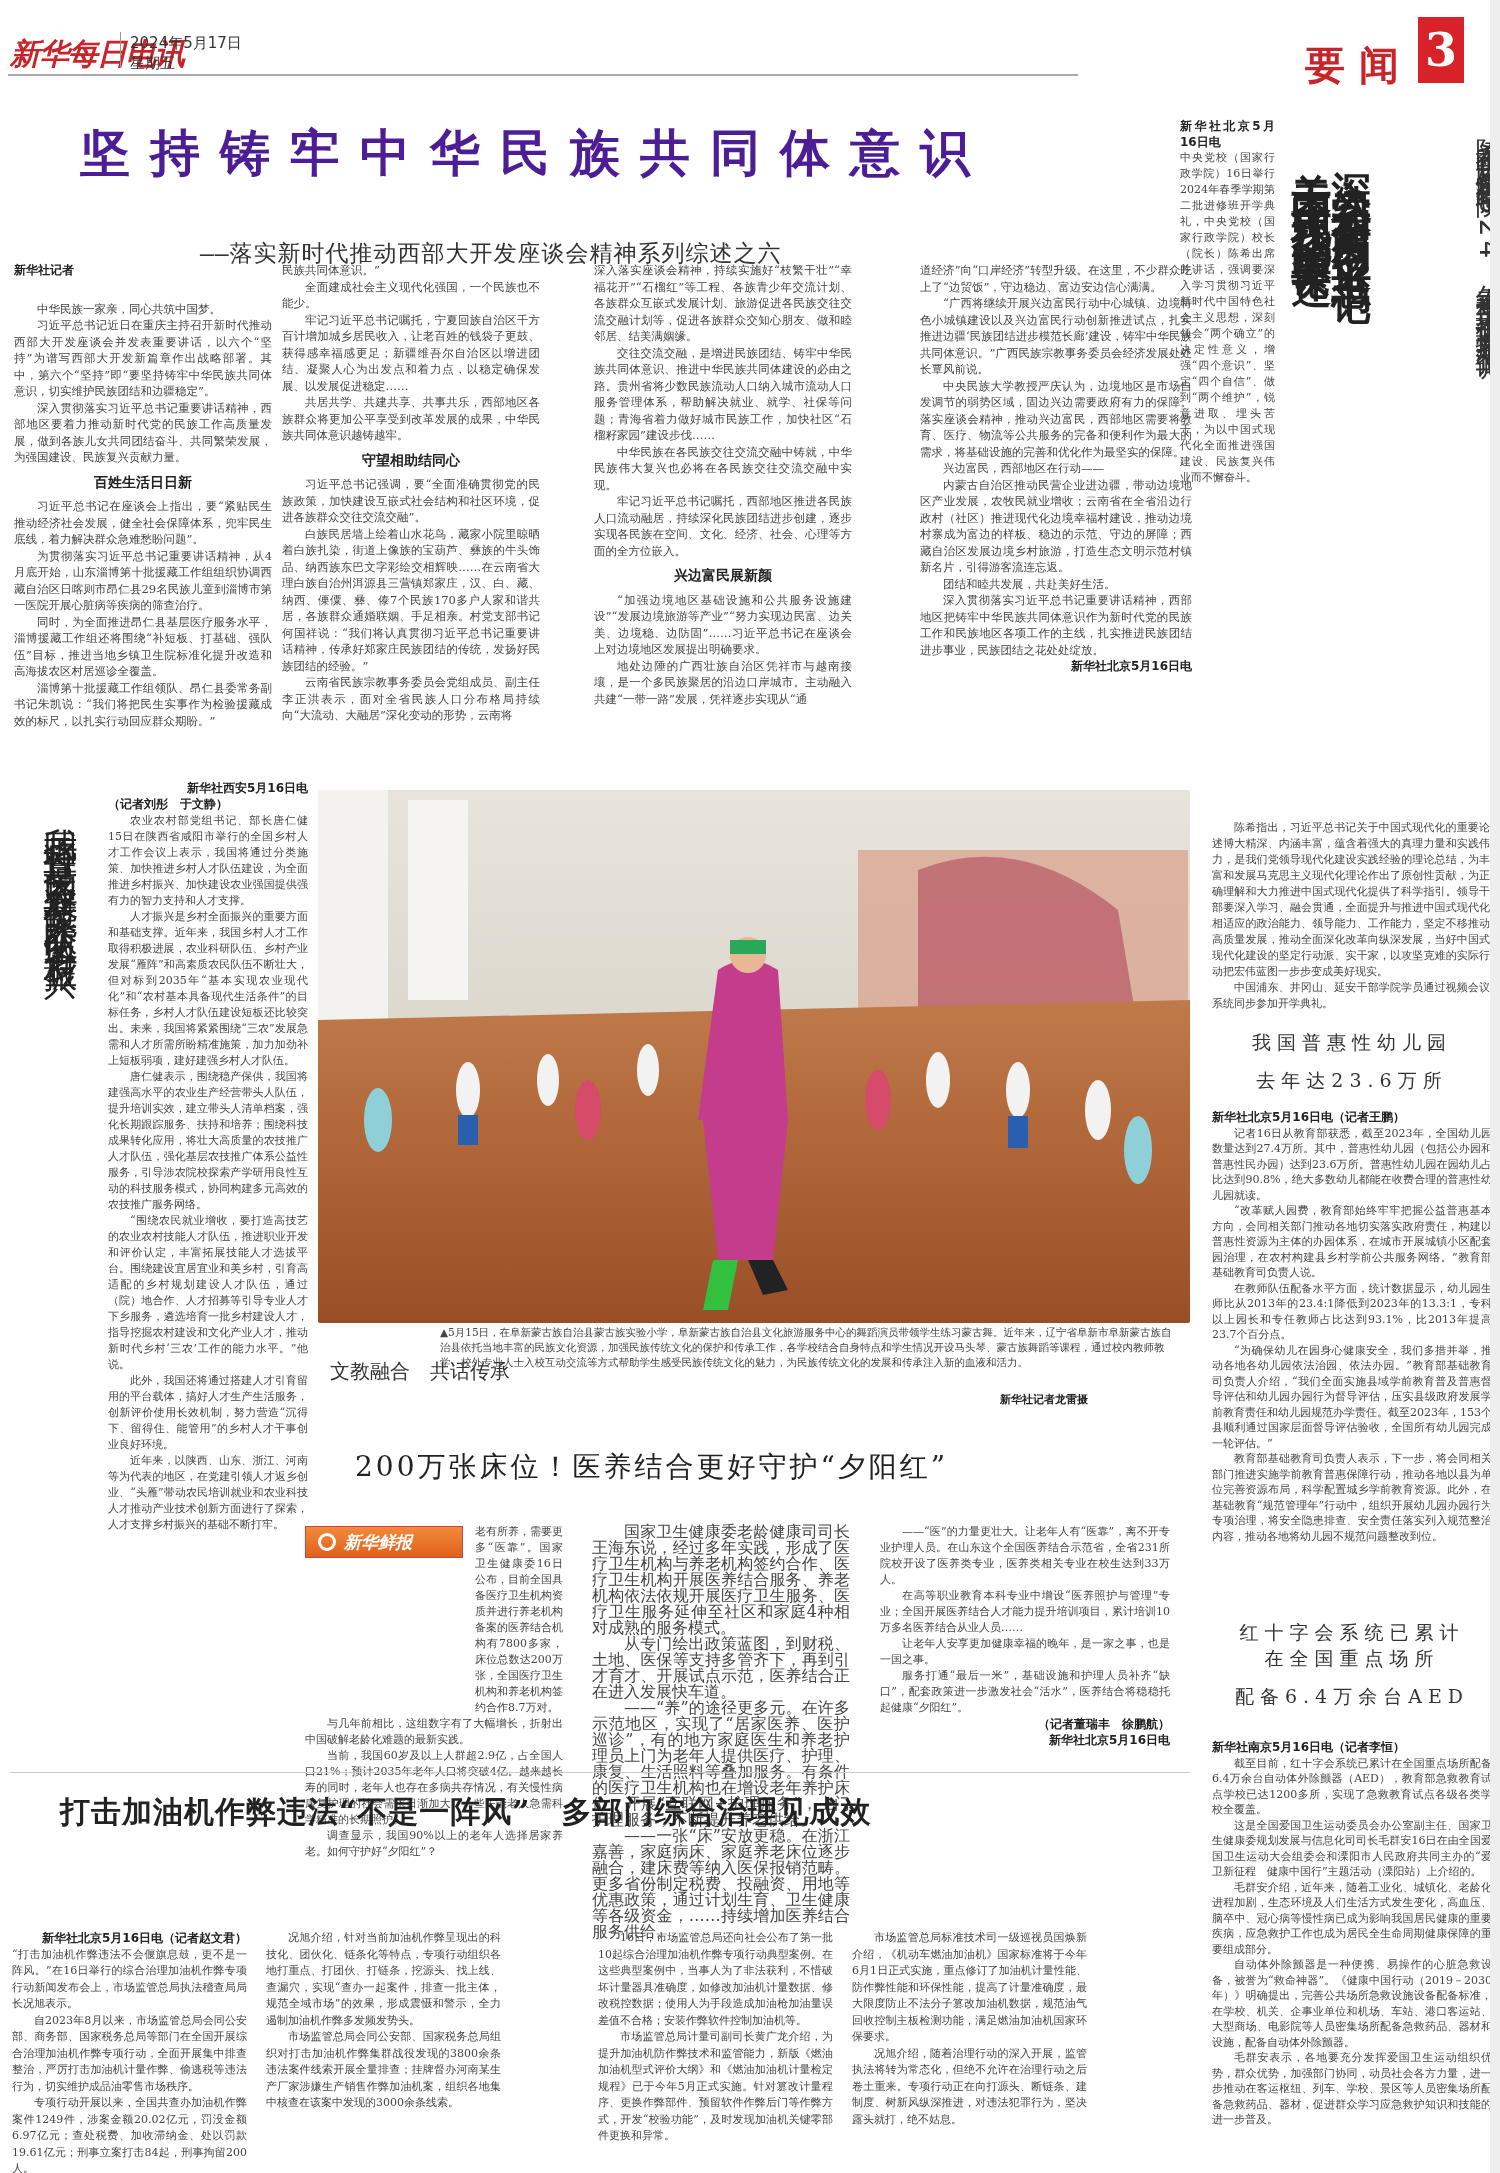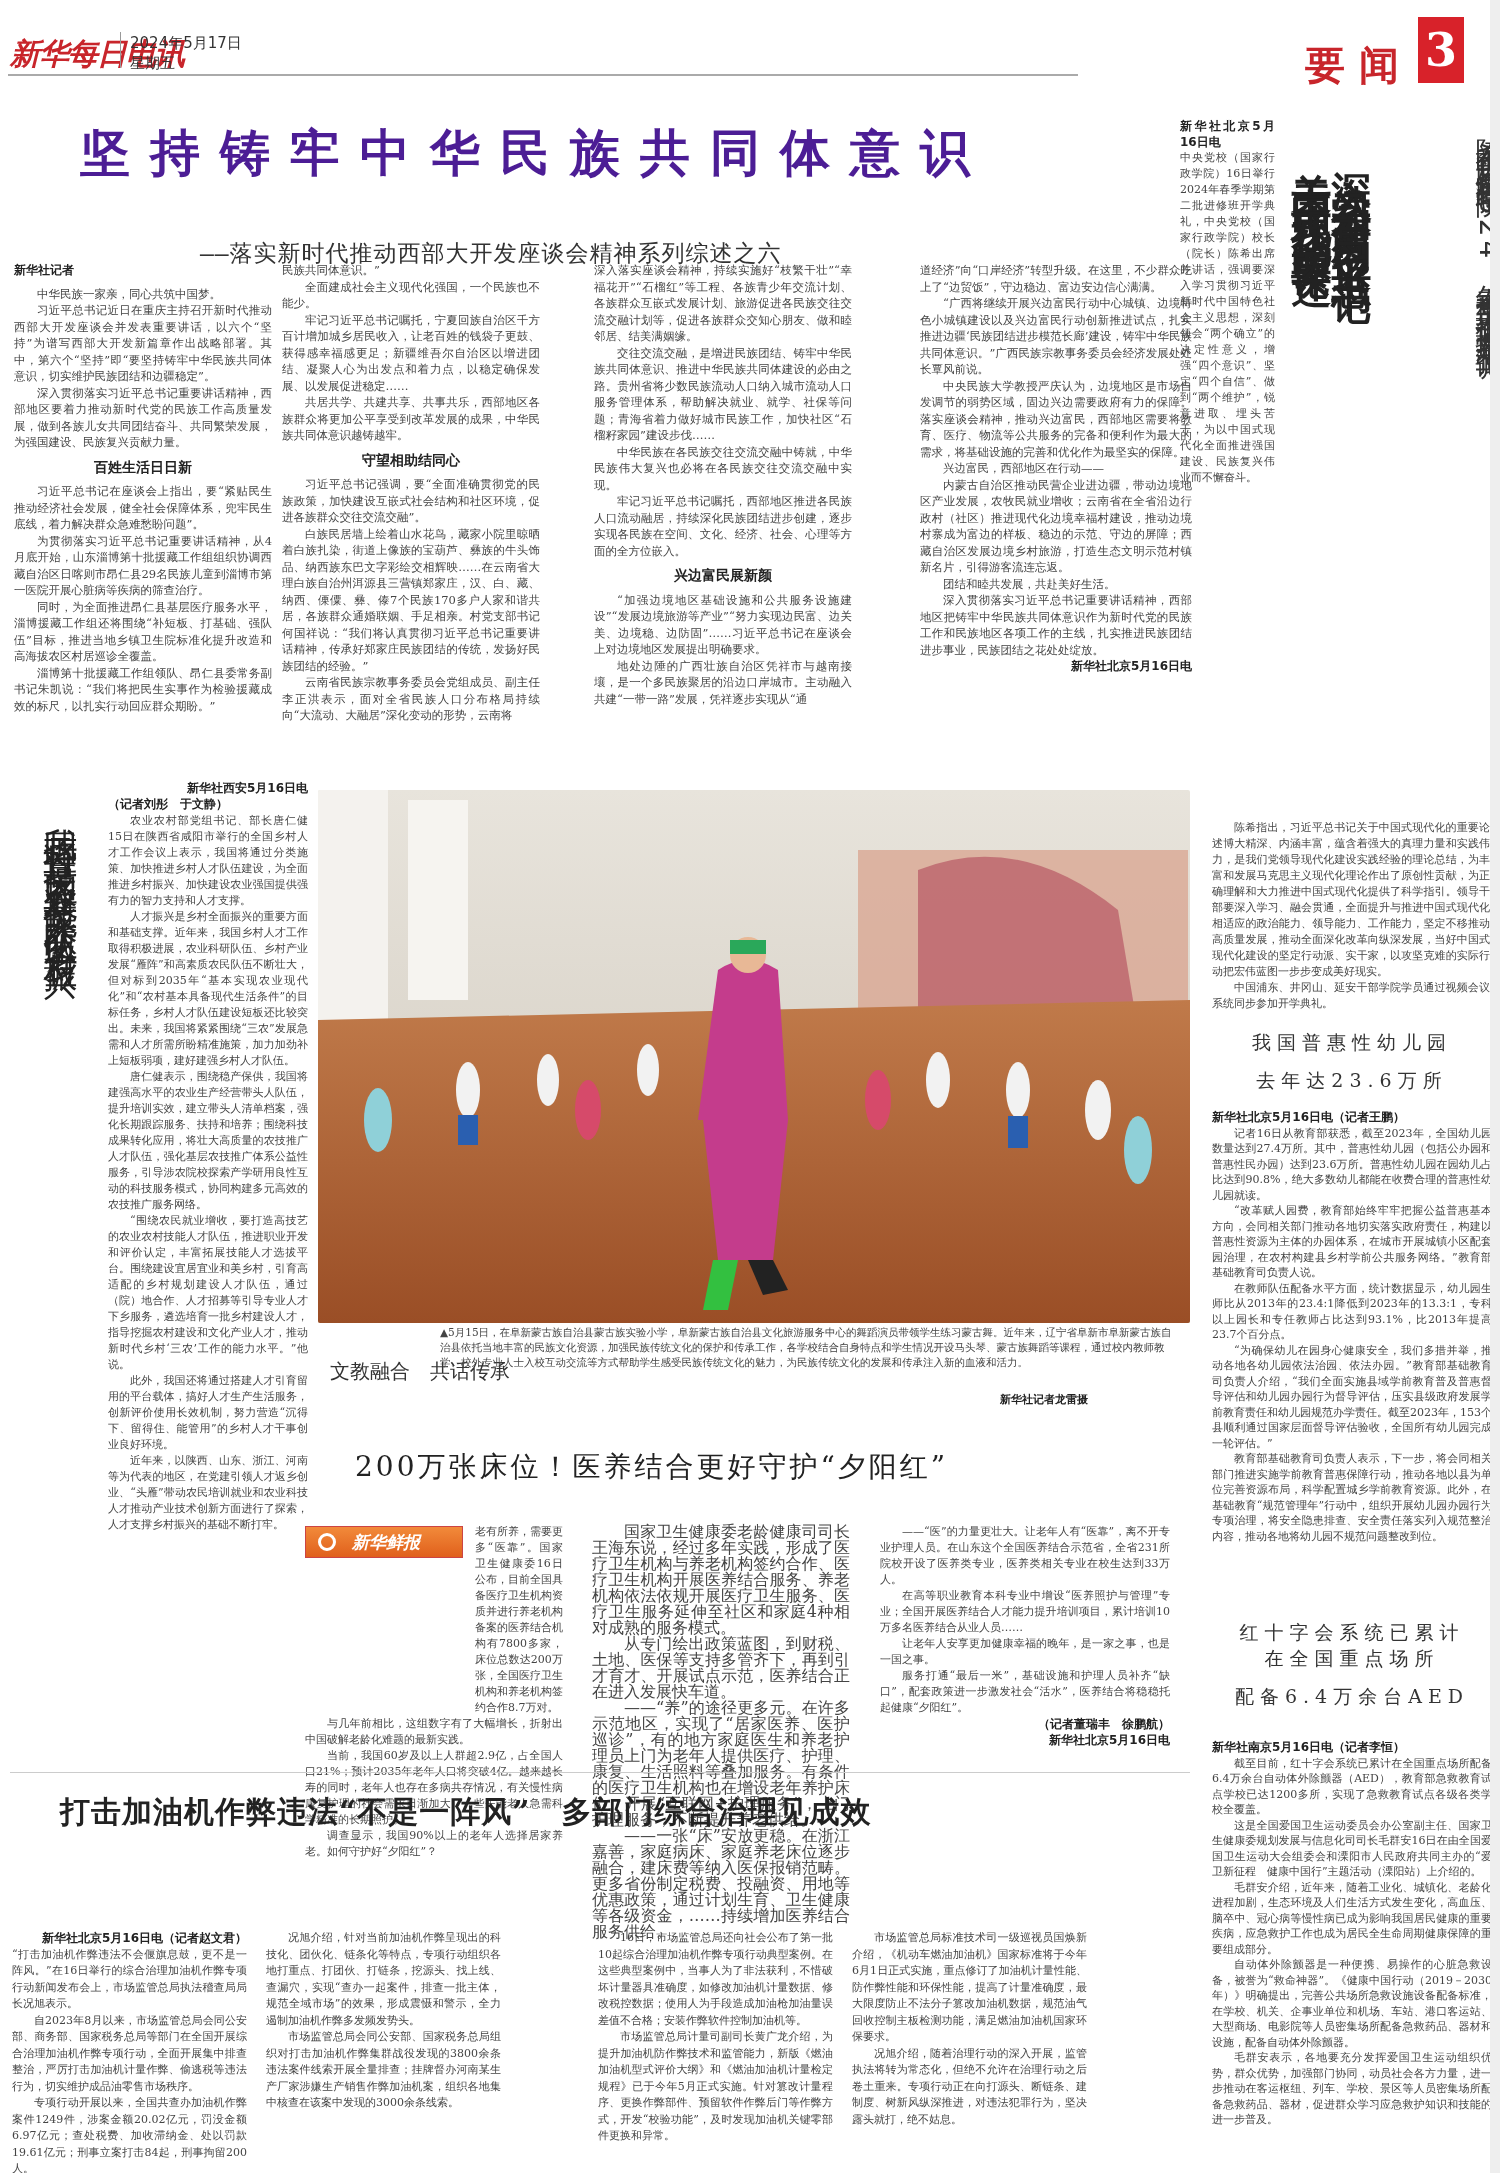--- a/index.html
+++ b/index.html
@@ -18,21 +18,21 @@
   .col p.noind { text-indent: 0; }
   .byline { font-family: "DejaVu Sans", sans-serif; font-weight: bold; font-size: 12px; color: #222; }
   .subhead { font-family: "DejaVu Sans", sans-serif; font-weight: bold; font-size: 14px; color: #222; text-align: center; margin: 8px 0; }
   .vtitle { writing-mode: vertical-rl; font-weight: bold; color: #222; }
   .photo { left: 318px; top: 790px; width: 872px; height: 533px; overflow: hidden; border-radius: 2px; }
   .photo svg { width: 100%; height: 100%; display: block; }
   .caption-title { left: 330px; top: 1358px; font-size: 20px; font-family: "DejaVu Serif", serif; color: #333; }
   .caption-text { left: 440px; top: 1325px; width: 740px; font-size: 10.5px; line-height: 15px; color: #444; }
   .photo-credit { left: 1000px; top: 1392px; font-family: "DejaVu Sans", sans-serif; font-weight: bold; font-size: 11px; color: #222; }
   .h200 { left: 355px; top: 1448px; font-size: 28px; color: #222; letter-spacing: 3px; }
-  .badge-xh { left: 305px; top: 1526px; width: 158px; height: 32px; background: linear-gradient(#f28a3a,#e0601c); border: 1px solid #c44; color: #fff; font-size: 17px; font-weight: bold; font-style: italic; display: flex; align-items: center; padding-left: 12px; gap: 16px; font-family: "DejaVu Sans", sans-serif; }
+  .badge-xh { left: 305px; top: 1526px; width: 158px; height: 32px; background: linear-gradient(#f28a3a,#e0601c); border: 1px solid #c44; color: #fff; font-size: 17px; font-weight: bold; font-style: italic; display: flex; align-items: center; padding-left: 12px; gap: 8px; font-family: "DejaVu Sans", sans-serif; }
   .h-oil { left: 60px; top: 1792px; font-size: 30px; font-weight: bold; color: #222; letter-spacing: 1px; }
   .side-head { text-align: center; color: #333; letter-spacing: 6px; font-size: 19px; }
   .rule-h { height: 1px; background: #ccc; }
 </style>
 </head>
 <body>
 
 <div class="abs masthead-logo">新华每日电讯</div>
 <div class="abs mast-sep"></div>
 <div class="abs mast-date">
@@ -40,21 +40,21 @@
   <div>星期五</div>
 </div>
 <div class="abs mast-rule"></div>
 <div class="abs section-name">要闻</div>
 <div class="abs page-num">3</div>
 
 <div class="abs main-headline">坚持铸牢中华民族共同体意识</div>
 <div class="abs main-sub">——落实新时代推动西部大开发座谈会精神系列综述之六</div>
 
 <div class="abs col" style="left:14px;top:262px;width:258px;">
-  <div class="byline" style="margin-bottom:7px;">新华社记者</div>
+  <div class="byline" style="margin-bottom:22px;">新华社记者</div>
   <p>中华民族一家亲，同心共筑中国梦。</p>
   <p>习近平总书记近日在重庆主持召开新时代推动西部大开发座谈会并发表重要讲话，以六个“坚持”为谱写西部大开发新篇章作出战略部署。其中，第六个“坚持”即“要坚持铸牢中华民族共同体意识，切实维护民族团结和边疆稳定”。</p>
   <p>深入贯彻落实习近平总书记重要讲话精神，西部地区要着力推动新时代党的民族工作高质量发展，做到各族儿女共同团结奋斗、共同繁荣发展，为强国建设、民族复兴贡献力量。</p>
   <div class="subhead">百姓生活日日新</div>
   <p>习近平总书记在座谈会上指出，要“紧贴民生推动经济社会发展，健全社会保障体系，兜牢民生底线，着力解决群众急难愁盼问题”。</p>
   <p>为贯彻落实习近平总书记重要讲话精神，从4月底开始，山东淄博第十批援藏工作组组织协调西藏自治区日喀则市昂仁县29名民族儿童到淄博市第一医院开展心脏病等疾病的筛查治疗。</p>
   <p>同时，为全面推进昂仁县基层医疗服务水平，淄博援藏工作组还将围绕“补短板、打基础、强队伍”目标，推进当地乡镇卫生院标准化提升改造和高海拔农区村居巡诊全覆盖。</p>
   <p>淄博第十批援藏工作组领队、昂仁县委常务副书记朱凯说：“我们将把民生实事作为检验援藏成效的标尺，以扎实行动回应群众期盼。”</p>
 </div>
 

